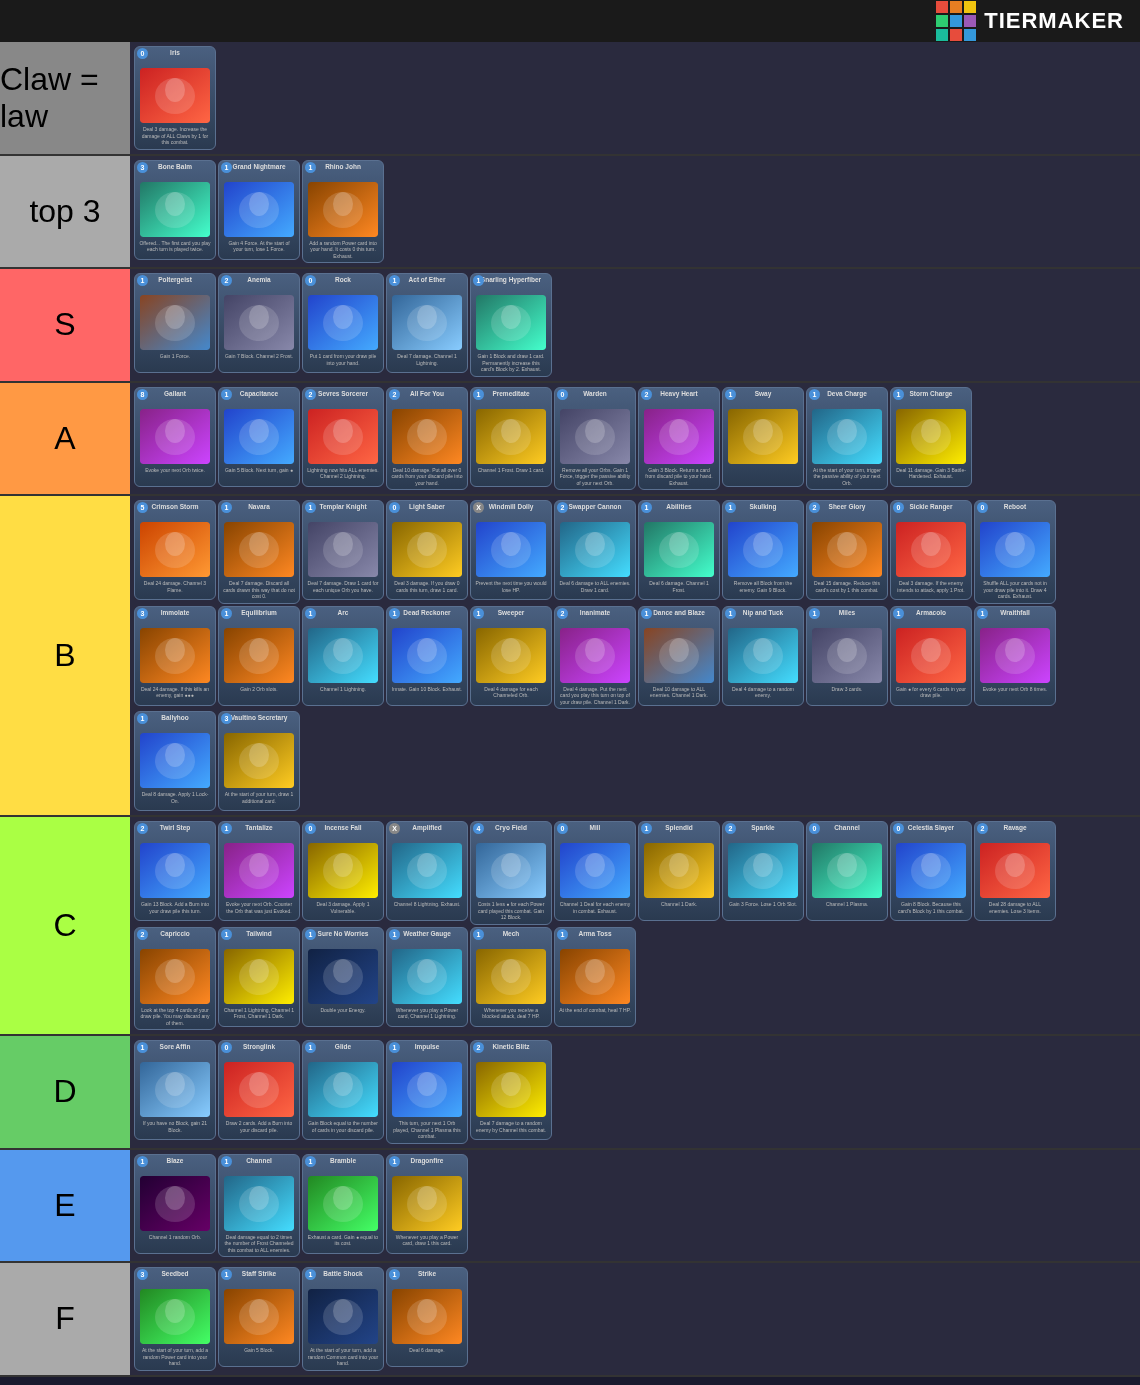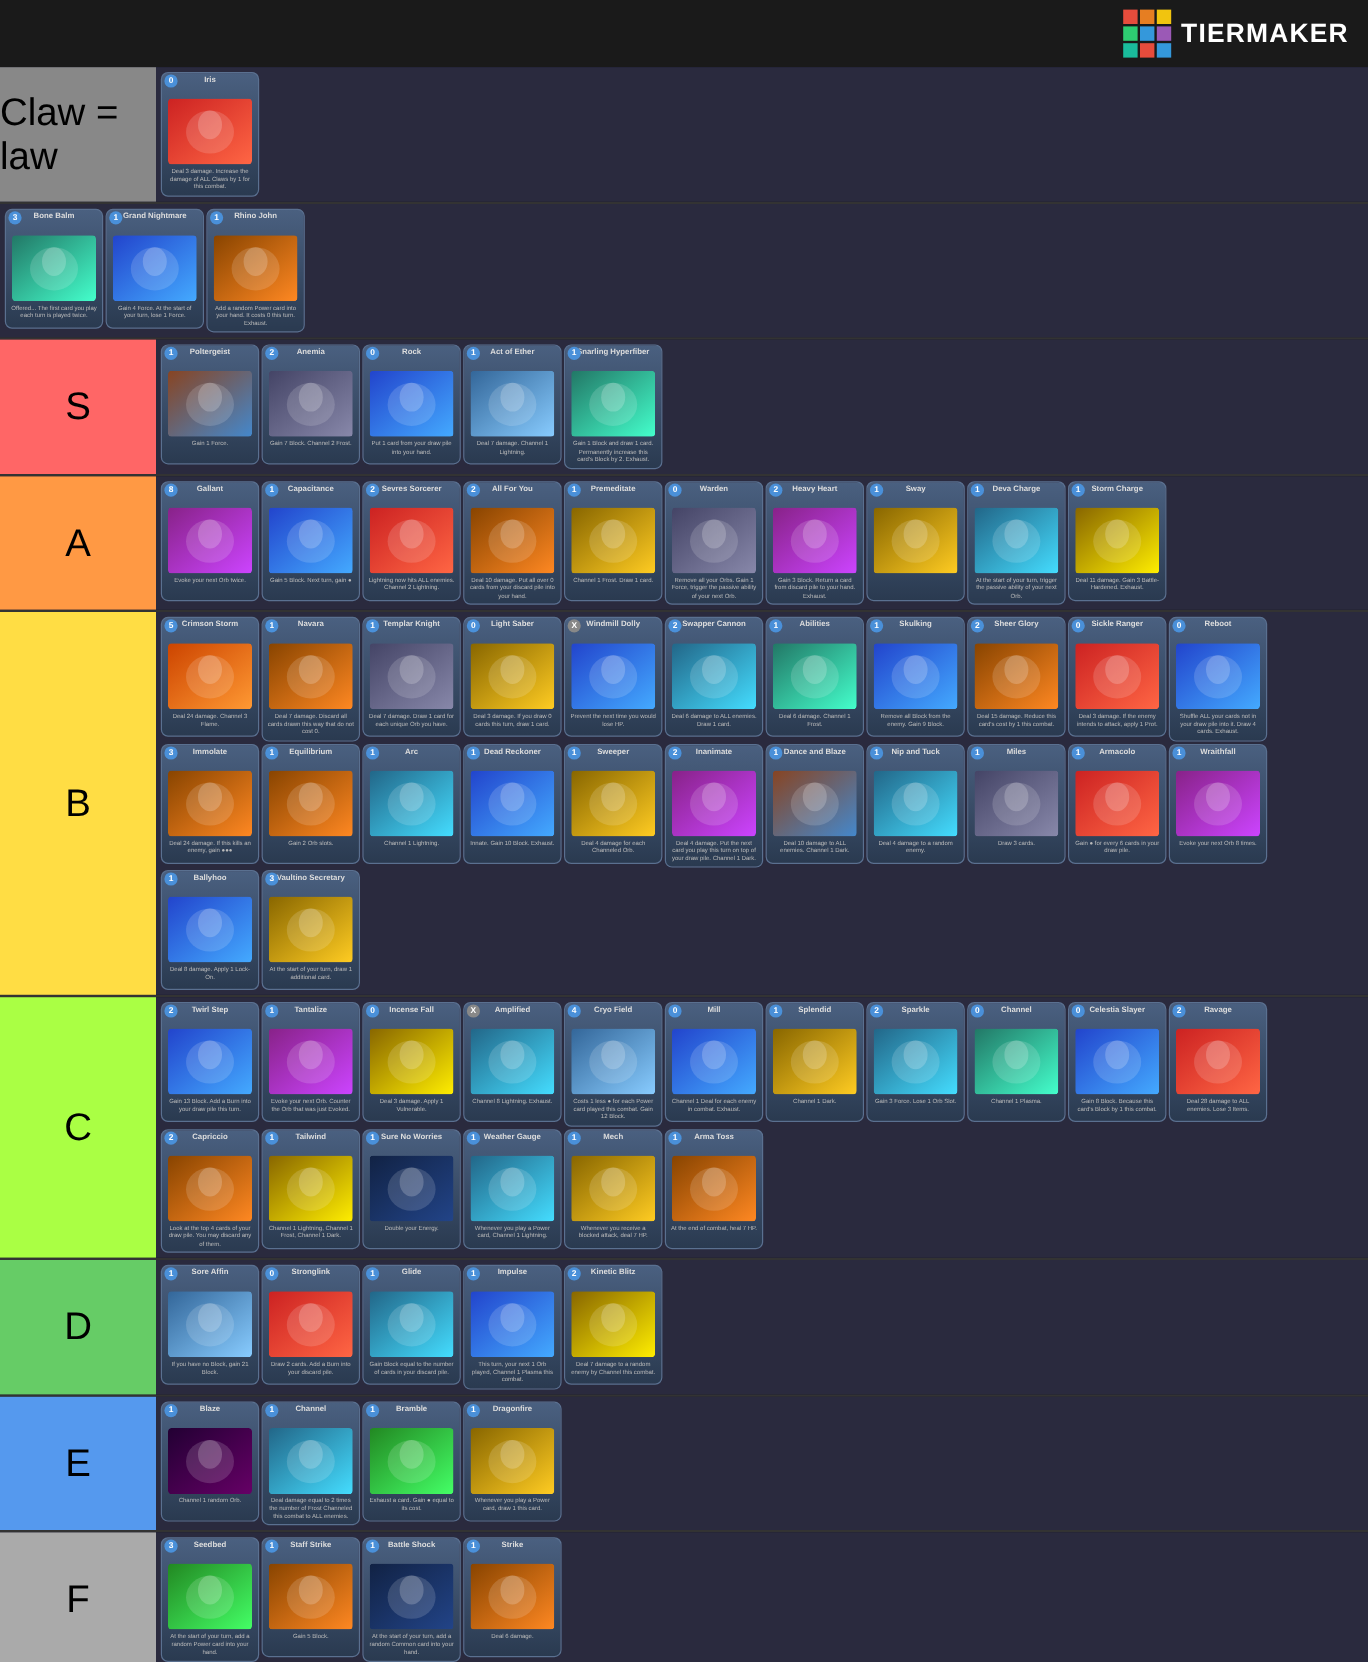--- a/index.html
+++ b/index.html
@@ -10,21 +10,21 @@
       font-family: Arial, sans-serif;
       overflow-x: hidden;
     }
 
     .header {
       background: #1a1a1a;
       display: flex;
       align-items: center;
       justify-content: flex-end;
       padding: 8px 16px;
-      height: 56px;
+      height: 42px;
     }
 
     .tiermaker-logo {
       display: flex;
       align-items: center;
       gap: 8px;
     }
 
     .logo-grid {
       display: grid;
@@ -173,20 +173,21 @@
     <rect width="70" height="55" rx="3" fill="url(#gart-red)"></rect>
     <ellipse cx="35" cy="28" rx="20" ry="18" fill="rgba(255,255,255,0.15)"></ellipse>
     <ellipse cx="35" cy="22" rx="10" ry="12" fill="rgba(255,255,255,0.2)"></ellipse>
   </svg>
           </div>
           <div class="card-desc">Deal 3 damage. Increase the damage of ALL Claws by 1 for this combat.</div>
         </div>
       </div>
     </div>
     <div class="tier-row">
+      <div class="tier-label" style="background: rgb(170, 170, 170);">top 3</div>
       <div class="tier-cards">
         <div class="card">
           <div class="card-cost blue">3</div>
           <div class="card-name">Bone Balm</div>
           <div class="card-img">
             <svg width="70" height="55" xmlns="http://www.w3.org/2000/svg">
     <defs>
       <linearGradient id="gart-teal" x1="0%" y1="0%" x2="100%" y2="100%">
         <stop offset="0%" style="stop-color:#227766"></stop>
         <stop offset="100%" style="stop-color:#44ffcc"></stop>

